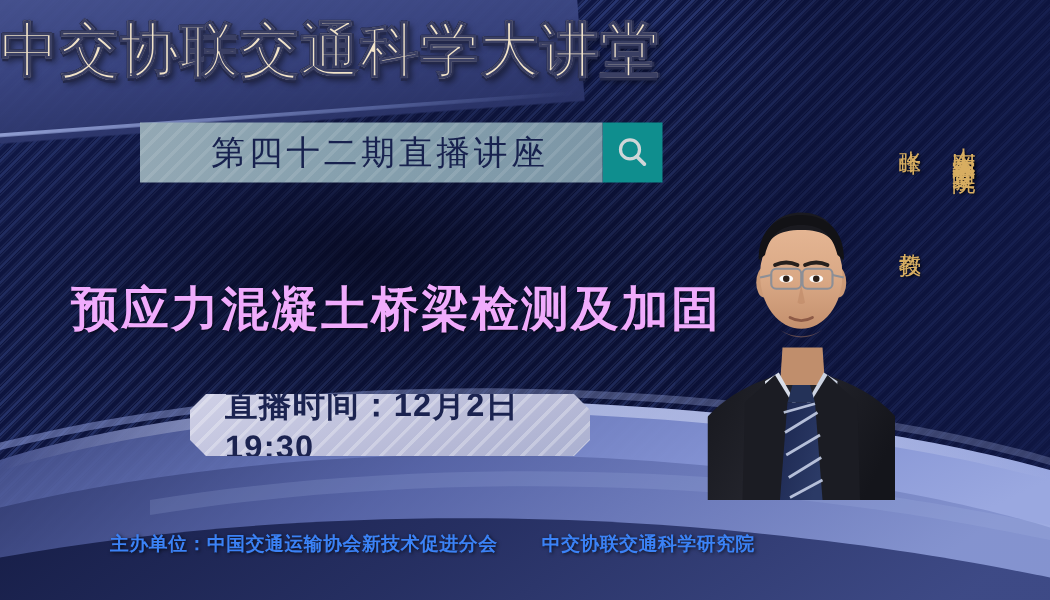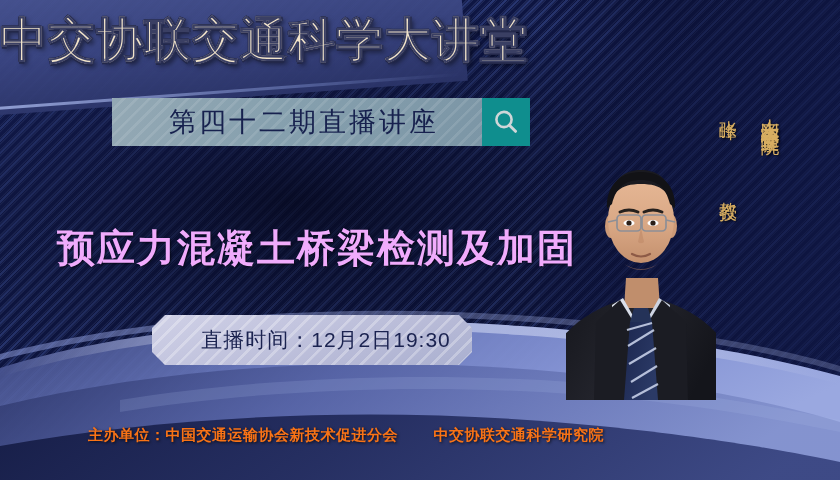--- a/index.html
+++ b/index.html
@@ -203,22 +203,22 @@
       rgba(255,255,255,0.00) 0px,
       rgba(255,255,255,0.00) 7px,
       rgba(255,255,255,0.28) 7.6px,
       rgba(255,255,255,0.28) 10px
     );
     pointer-events: none;
   }
   .time-text {
     position: relative;
     z-index: 2;
-    font-size: 21px;
-    font-weight: 400;
+    font-size: 26px;
+    font-weight: 700;
     color: #1b2350;
     letter-spacing: 1px;
     margin-left: 28px;
   }
 
   
   .portrait {
     position: absolute;
     left: 566px;
     top: 108px;
@@ -258,21 +258,21 @@
 
   
   .footer {
     position: absolute;
     left: 0;
     top: 426px;
     width: 692px;
     text-align: center;
     font-size: 15px;
     font-weight: 700;
-    color: #f97316;
+    color: #3b82f6;
     letter-spacing: 0.5px;
     text-shadow: 1px 1px 3px rgba(0,0,0,0.75);
   }
   .footer .sep { display: inline-block; width: 26px; }
 </style>
 </head>
 <body>
 
 <div id="poster">
 

